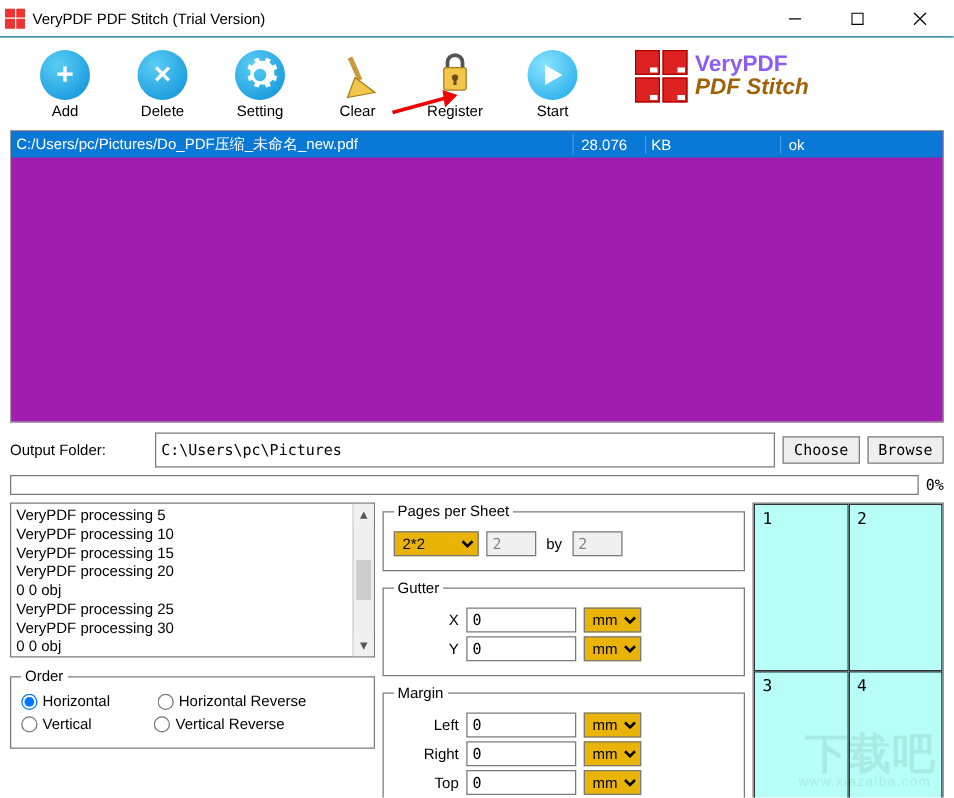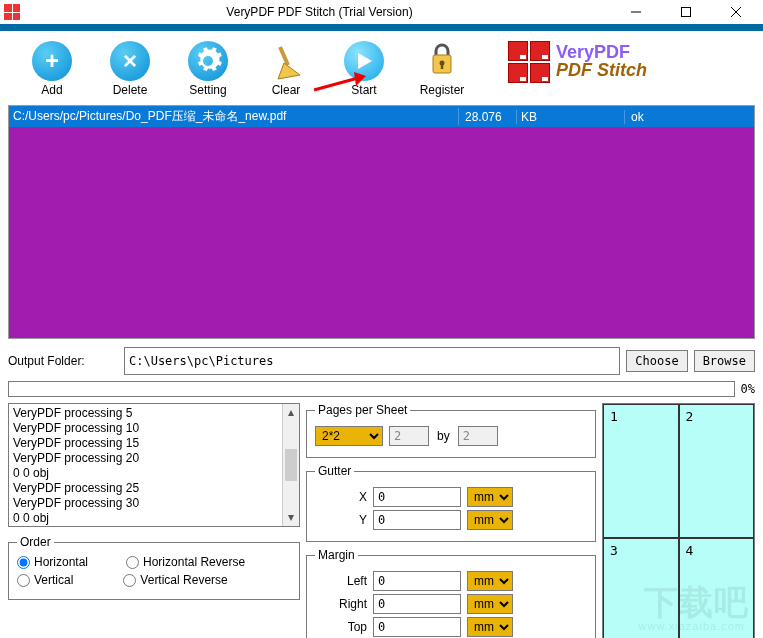--- a/index.html
+++ b/index.html
@@ -1,19 +1,19 @@
 <!DOCTYPE html>
 <html><head>
 <meta charset="utf-8">
 <style>
 * { box-sizing: border-box; margin: 0; padding: 0; font-family: "Microsoft YaHei", Tahoma, sans-serif; font-size: 12px; }
 body { background: #fff; width: 763px; height: 638px; overflow: hidden; }
 
 
-.titlebar { display:flex; align-items:center; height:30px; padding:12px 4px; border-bottom:7px solid #0369a1;text-align:center; }
+.titlebar { display:flex; align-items:center; height:30px; padding:12px 4px; border-bottom:1px solid #0369a1; }
 .titlebar-icon { width:16px; height:16px; display:grid; grid-template:1fr 1fr/1fr 1fr; gap:1px; margin-right:6px; }
 .titlebar-icon div { background:#e33; }
 .titlebar-title { flex:1; font-size:12px; color:#000; }
 .win-controls { display:flex; gap:4px; }
 .win-btn { width:46px; height:30px; display:flex; align-items:center; justify-content:center; cursor:pointer; }
 
 
 .toolbar { display:flex; align-items:flex-start; gap:22px; padding:10px 14px 6px 24px; }
 .tb-btn { display:flex; flex-direction:column; align-items:center; width:56px; cursor:pointer; }
 .tb-icon { width:40px; height:40px; border-radius:50%; display:flex; align-items:center; justify-content:center; margin-bottom:2px; }
@@ -140,37 +140,37 @@
   <div class="tb-btn">
     <div class="tb-icon">
         <svg width="40" height="40">
           <line x1="14" y1="6" x2="22" y2="24" stroke="#c79a3b" stroke-width="4"></line>
           <path d="M18 22 L34 34 L12 38 Z" fill="#f2c64a" stroke="#a97b1f"></path>
         </svg>
       </div>
     <div class="tb-label">Clear</div>
   </div>
   <div class="tb-btn">
-    <div class="tb-icon ic-start">
-        <svg width="20" height="20">
-          <polygon points="4,2 18,10 4,18" fill="#fff"></polygon>
-        </svg>
-      </div>
-    <div class="tb-label">Start</div>
-  </div>
-  <div class="tb-btn">
     <div class="tb-icon">
         <svg width="36" height="40">
           <path d="M12 14 v-4 a6 6 0 0112 0 v4" fill="none" stroke="#555" stroke-width="3"></path>
           <rect x="9" y="14" width="18" height="18" rx="2" fill="#f2c64a" stroke="#a97b1f"></rect>
           <circle cx="18" cy="22" r="2.5" fill="#6b4b17"></circle>
           <rect x="16.8" y="22" width="2.4" height="6" fill="#6b4b17"></rect>
         </svg>
       </div>
     <div class="tb-label">Register</div>
+  </div>
+  <div class="tb-btn">
+    <div class="tb-icon ic-start">
+        <svg width="20" height="20">
+          <polygon points="4,2 18,10 4,18" fill="#fff"></polygon>
+        </svg>
+      </div>
+    <div class="tb-label">Start</div>
   </div>
   <div class="logo-area">
     <div class="logo-icons">
         <div></div>
         <div></div>
         <div></div>
         <div></div>
       </div>
     <div class="logo-text">
       <div class="l1">VeryPDF</div>

